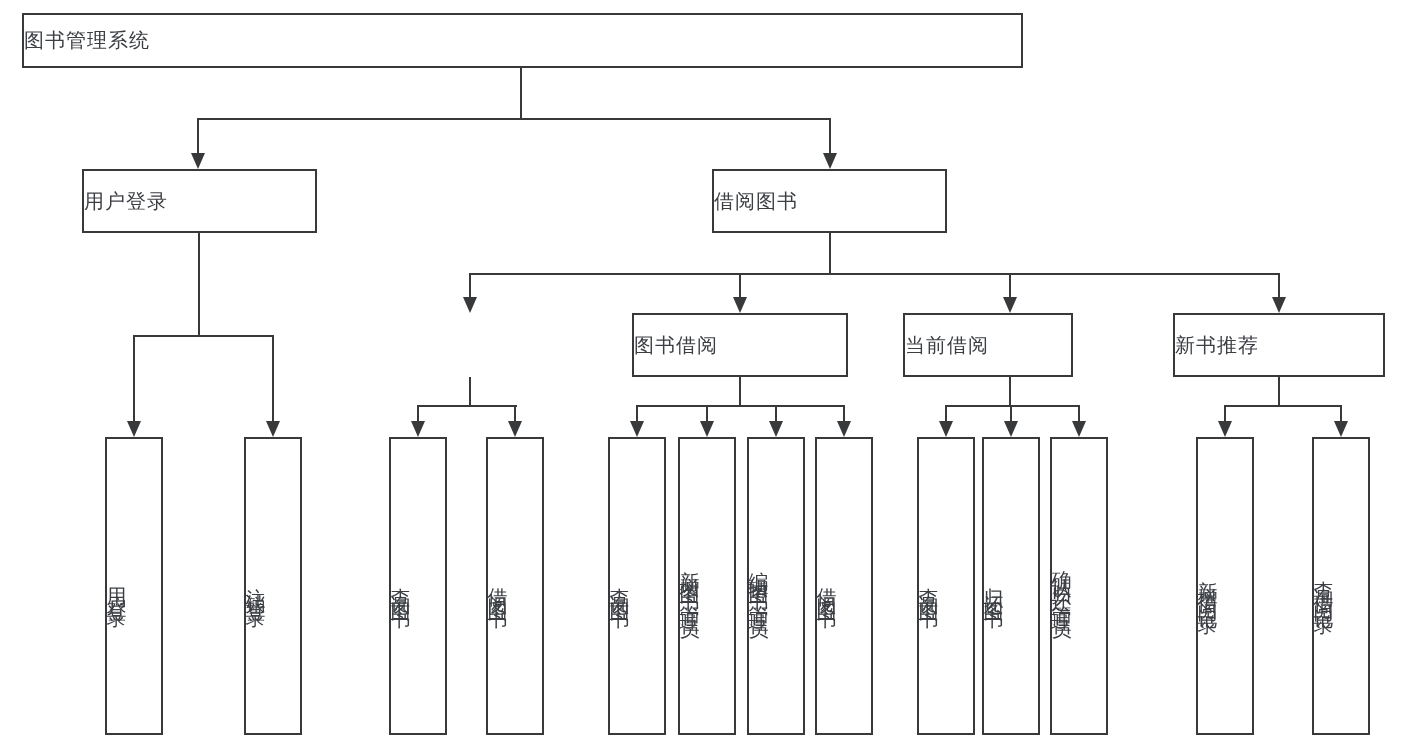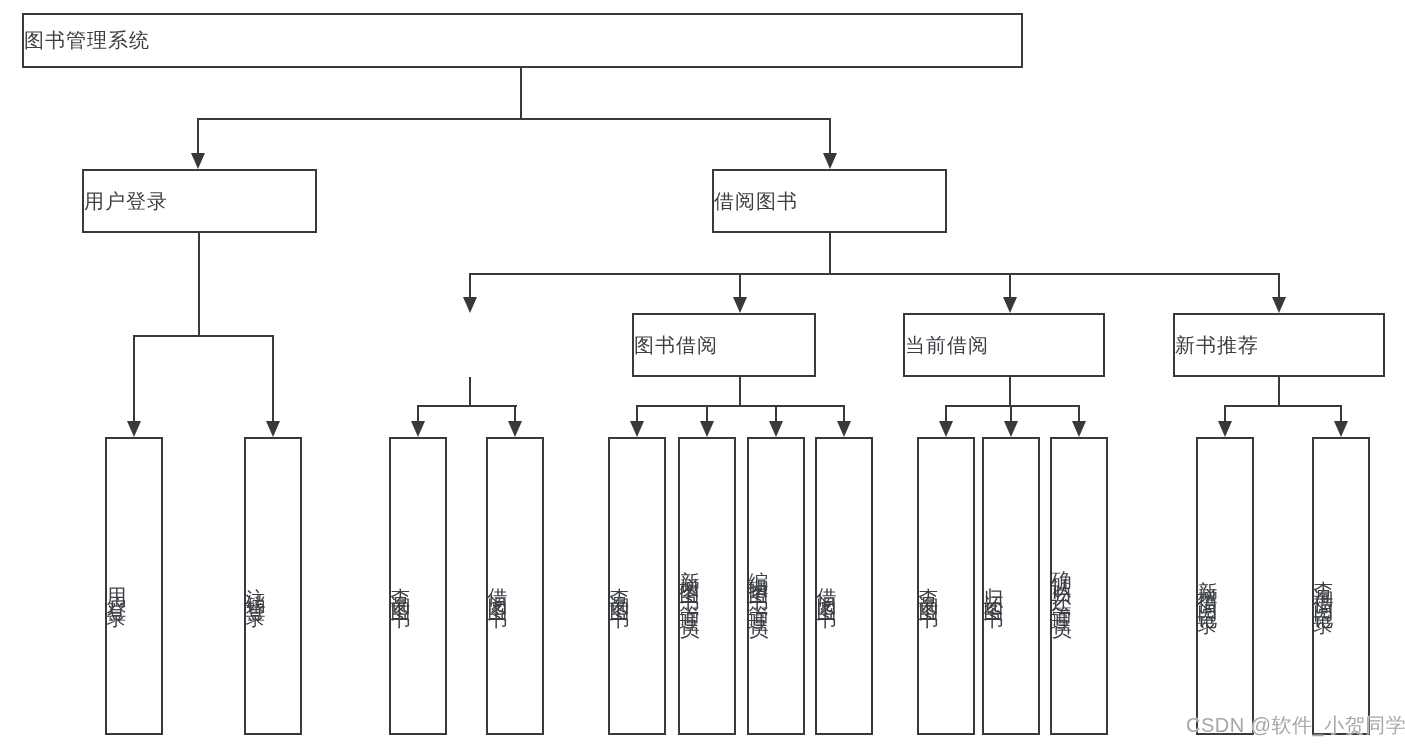--- a/index.html
+++ b/index.html
@@ -68,24 +68,24 @@
     <span class="hlabel">图书管理系统</span>
   </div>
 
   <div class="box l1-box" style="left:82px;">
     <span class="hlabel">用户登录</span>
   </div>
   <div class="box l1-box" style="left:712px;">
     <span class="hlabel">借阅图书</span>
   </div>
 
-  <div class="box l2-box" style="left:632px;width:184px;">
+  <div class="box l2-box" style="left:632px;width:216px;">
     <span class="hlabel">图书借阅</span>
   </div>
-  <div class="box l2-box" style="left:903px;width:202px;">
+  <div class="box l2-box" style="left:903px;width:170px;">
     <span class="hlabel">当前借阅</span>
   </div>
   <div class="box l2-box" style="left:1173px;width:212px;">
     <span class="hlabel">新书推荐</span>
   </div>
 
   <div class="box leaf" style="left:105px;">
     <span class="vtext">用户登录</span>
   </div>
   <div class="box leaf" style="left:244px;">
@@ -181,15 +181,14 @@
   <div class="arrow" style="left:1004px;top:421px;"></div>
   <div class="arrow" style="left:1072px;top:421px;"></div>
 
   <div class="vline" style="left:1278px;top:377px;height:30px;"></div>
   <div class="hline" style="left:1224px;top:405px;width:118px;"></div>
   <div class="vline" style="left:1224px;top:405px;height:16px;"></div>
   <div class="vline" style="left:1340px;top:405px;height:16px;"></div>
   <div class="arrow" style="left:1218px;top:421px;"></div>
   <div class="arrow" style="left:1334px;top:421px;"></div>
 
-  <div class="watermark">CSDN @软件_小贺同学</div>
 
 </div>
 
 </body></html>

